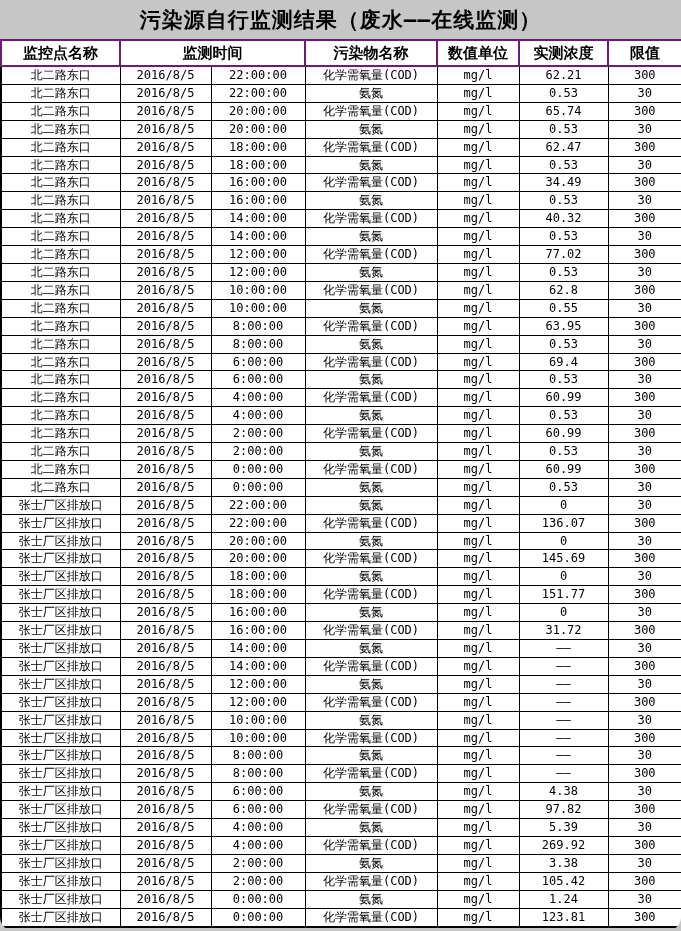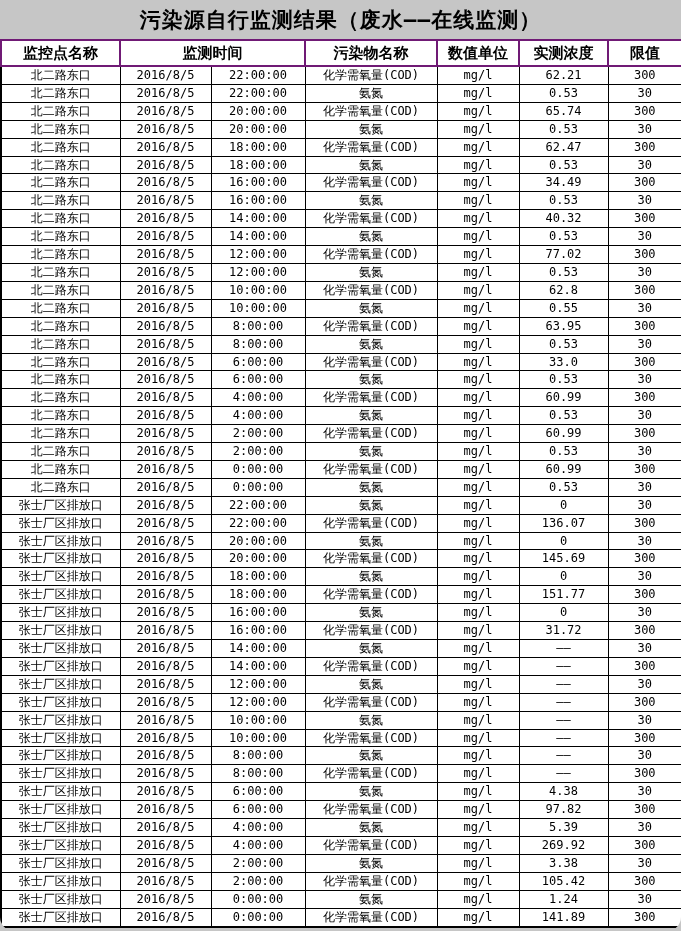--- a/index.html
+++ b/index.html
@@ -230,21 +230,21 @@
     <td>mg/l</td>
     <td>0.53</td>
     <td>30</td>
   </tr>
         <tr>
     <td>北二路东口</td>
     <td>2016/8/5</td>
     <td>6:00:00</td>
     <td>化学需氧量(COD)</td>
     <td>mg/l</td>
-    <td>33.0</td>
+    <td>69.4</td>
     <td>300</td>
   </tr>
         <tr>
     <td>北二路东口</td>
     <td>2016/8/5</td>
     <td>6:00:00</td>
     <td>氨氮</td>
     <td>mg/l</td>
     <td>0.53</td>
     <td>30</td>
@@ -509,18 +509,18 @@
     <td>mg/l</td>
     <td>1.24</td>
     <td>30</td>
   </tr>
         <tr>
     <td>张士厂区排放口</td>
     <td>2016/8/5</td>
     <td>0:00:00</td>
     <td>化学需氧量(COD)</td>
     <td>mg/l</td>
-    <td>141.89</td>
+    <td>123.81</td>
     <td>300</td>
   </tr>
       </tbody>
   </table>
 </div>
 
 </body></html>

